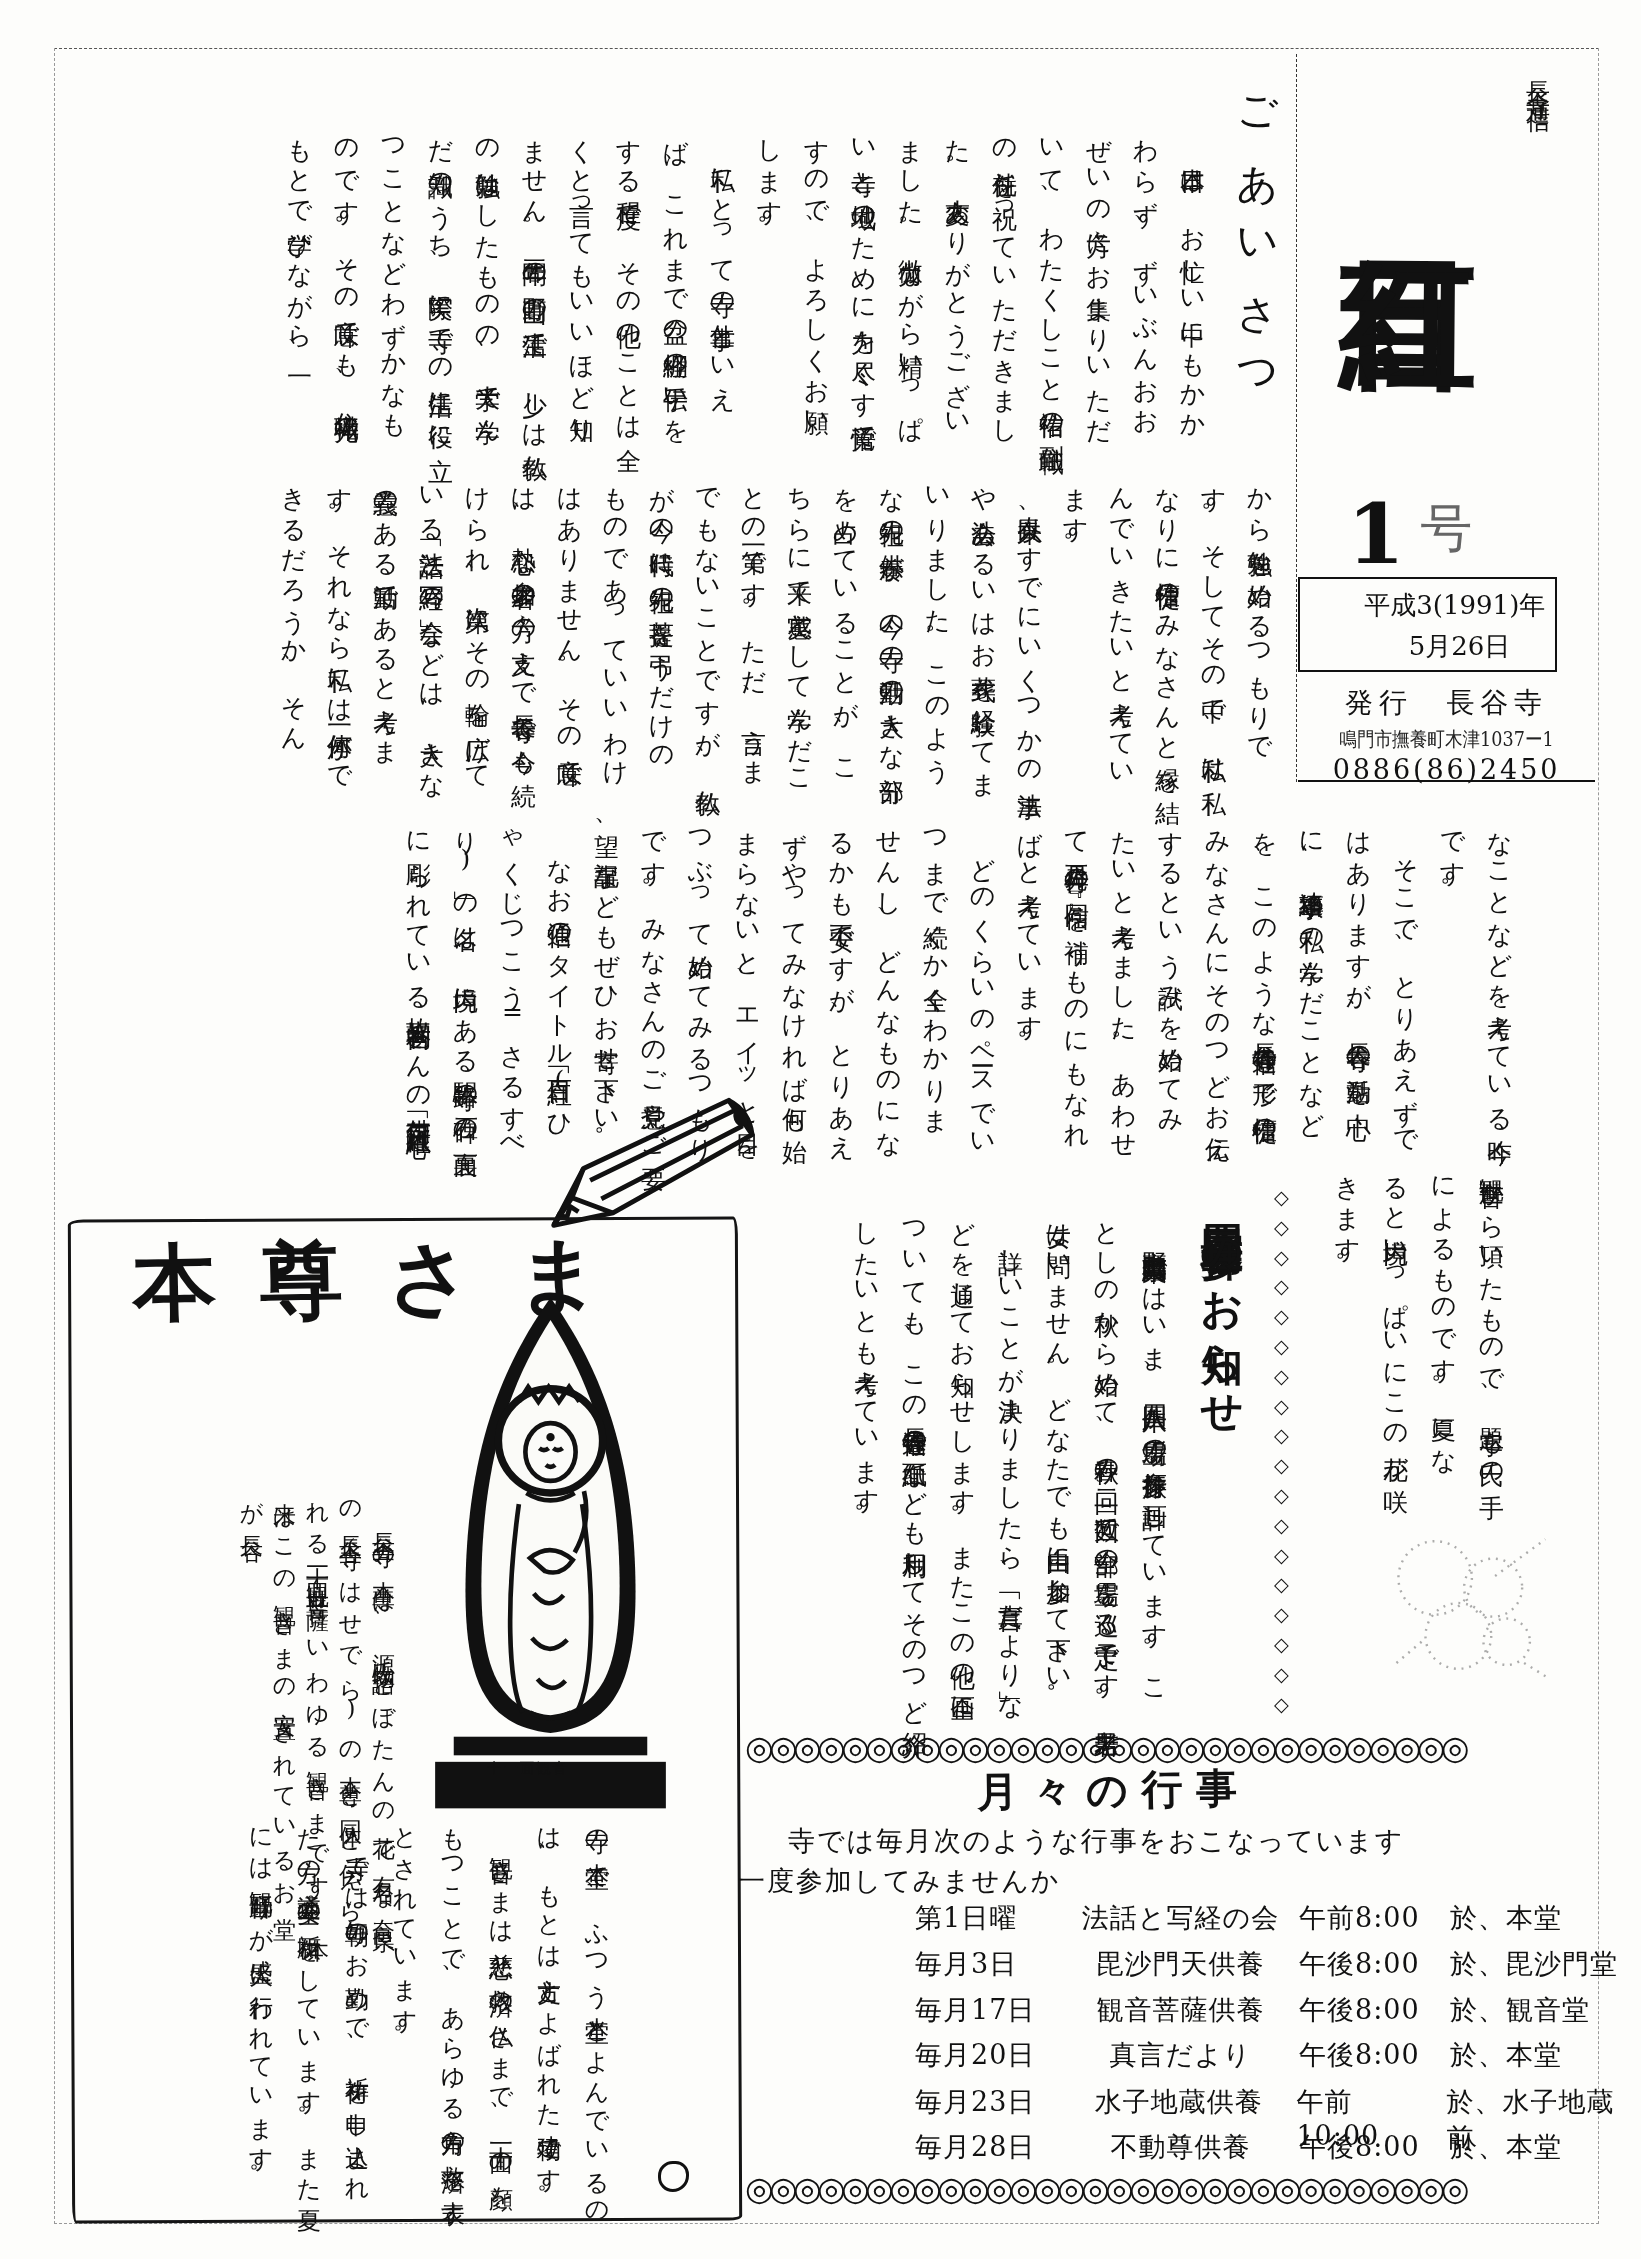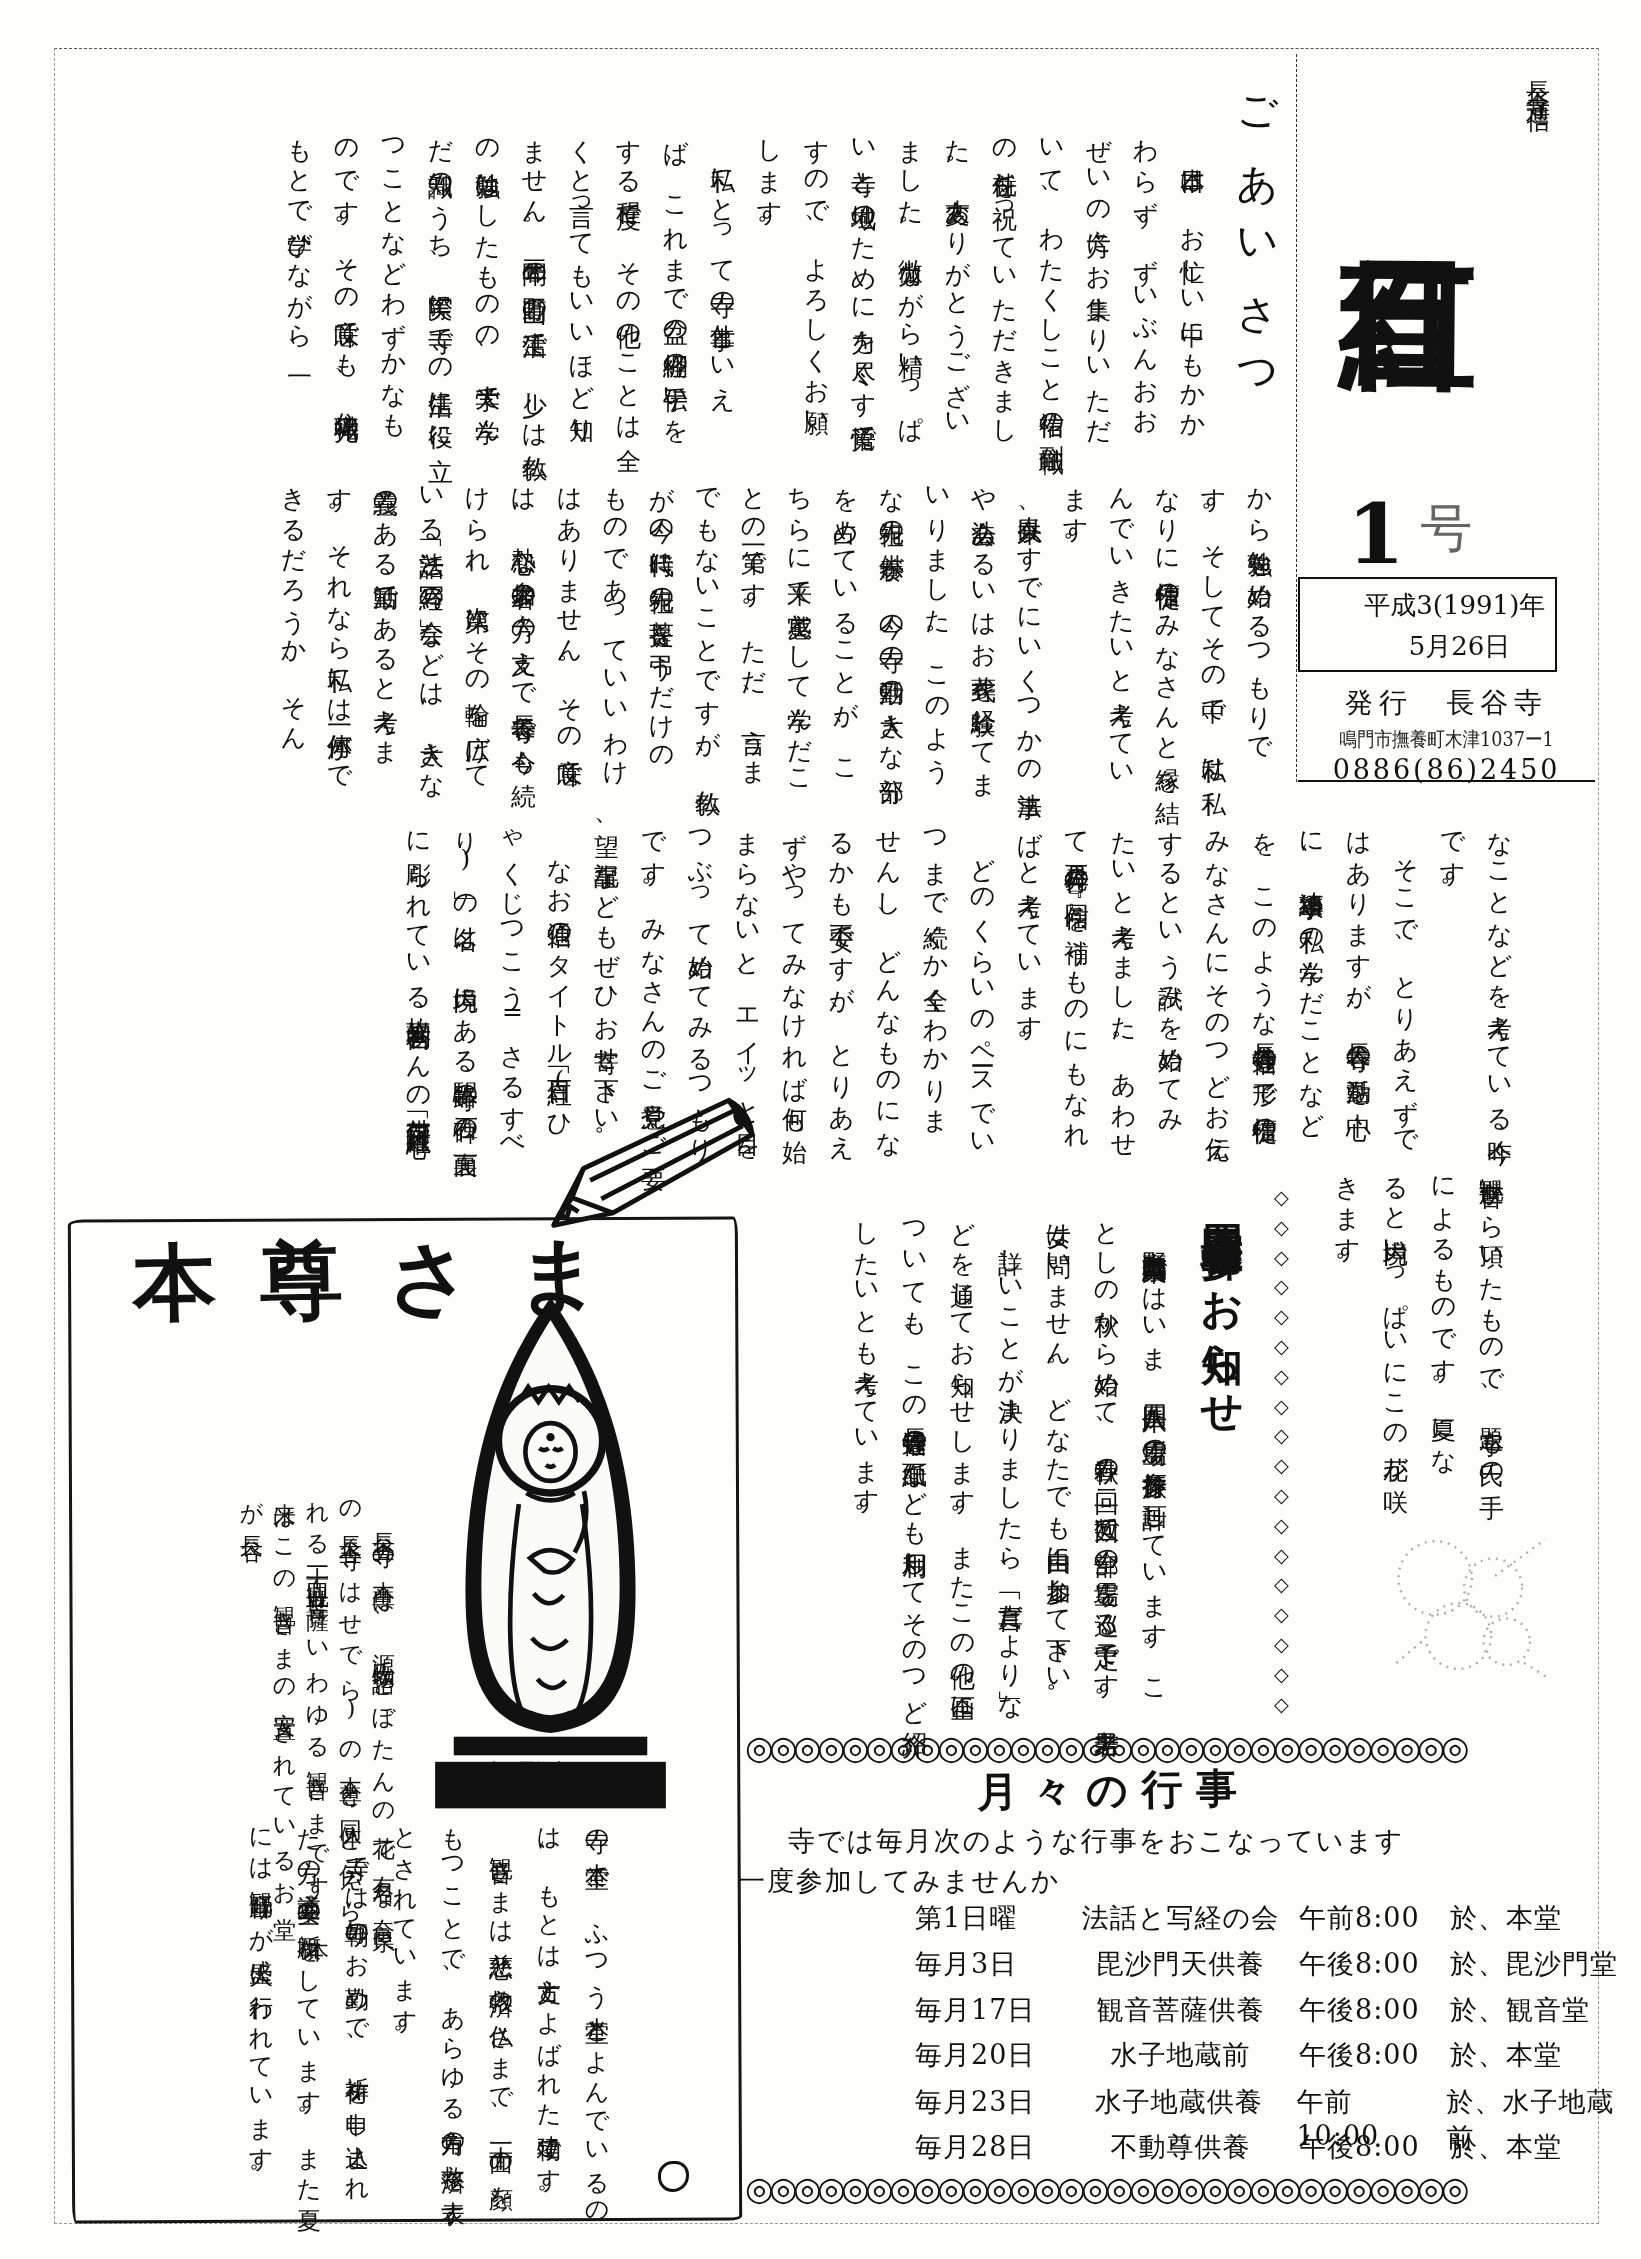--- a/index.html
+++ b/index.html
@@ -173,21 +173,21 @@
     <span class="c4">於、毘沙門堂</span>
   </div>
   <div class="abs srow" style="top:1992px">
     <span class="c1">毎月17日</span>
     <span class="c2">観音菩薩供養</span>
     <span class="c3">午後8:00</span>
     <span class="c4">於、観音堂</span>
   </div>
   <div class="abs srow" style="top:2037px">
     <span class="c1">毎月20日</span>
-    <span class="c2">水子地蔵前</span>
+    <span class="c2">真言だより</span>
     <span class="c3">午後8:00</span>
     <span class="c4">於、本堂</span>
   </div>
   <div class="abs srow" style="top:2084px">
     <span class="c1">毎月23日</span>
     <span class="c2">水子地蔵供養</span>
     <span class="c3">午前10:00</span>
     <span class="c4">於、水子地蔵前</span>
   </div>
   <div class="abs srow" style="top:2129px">

